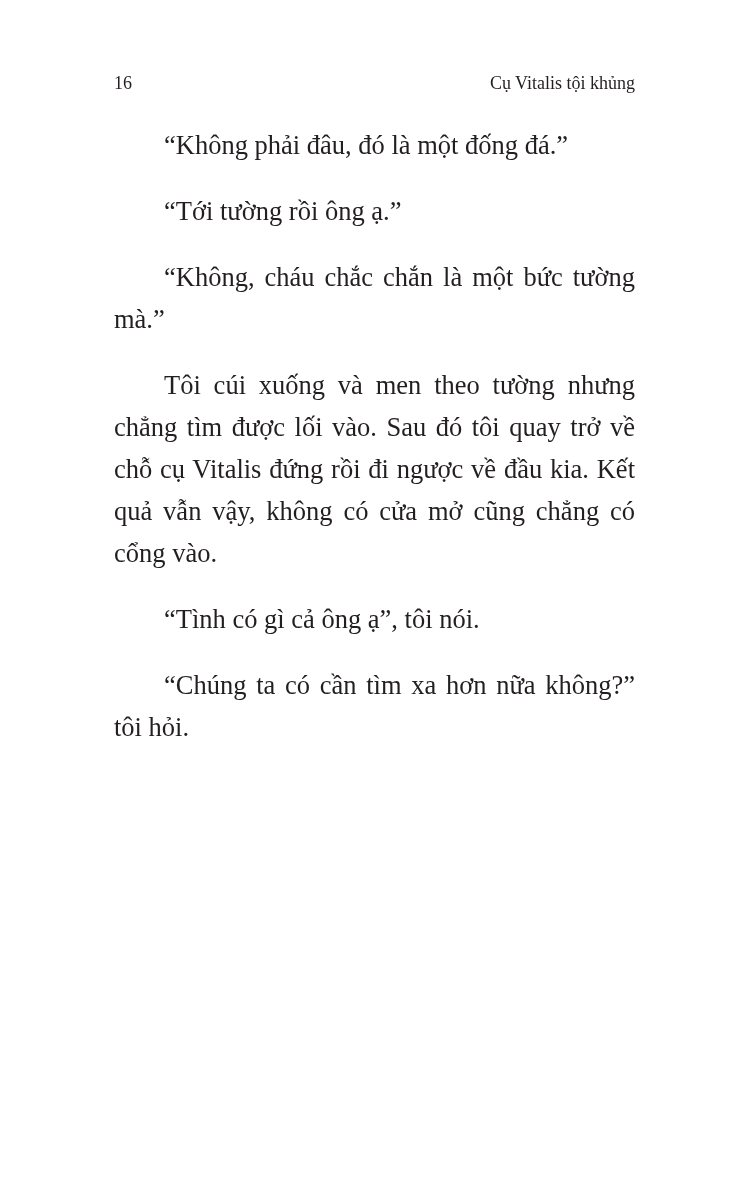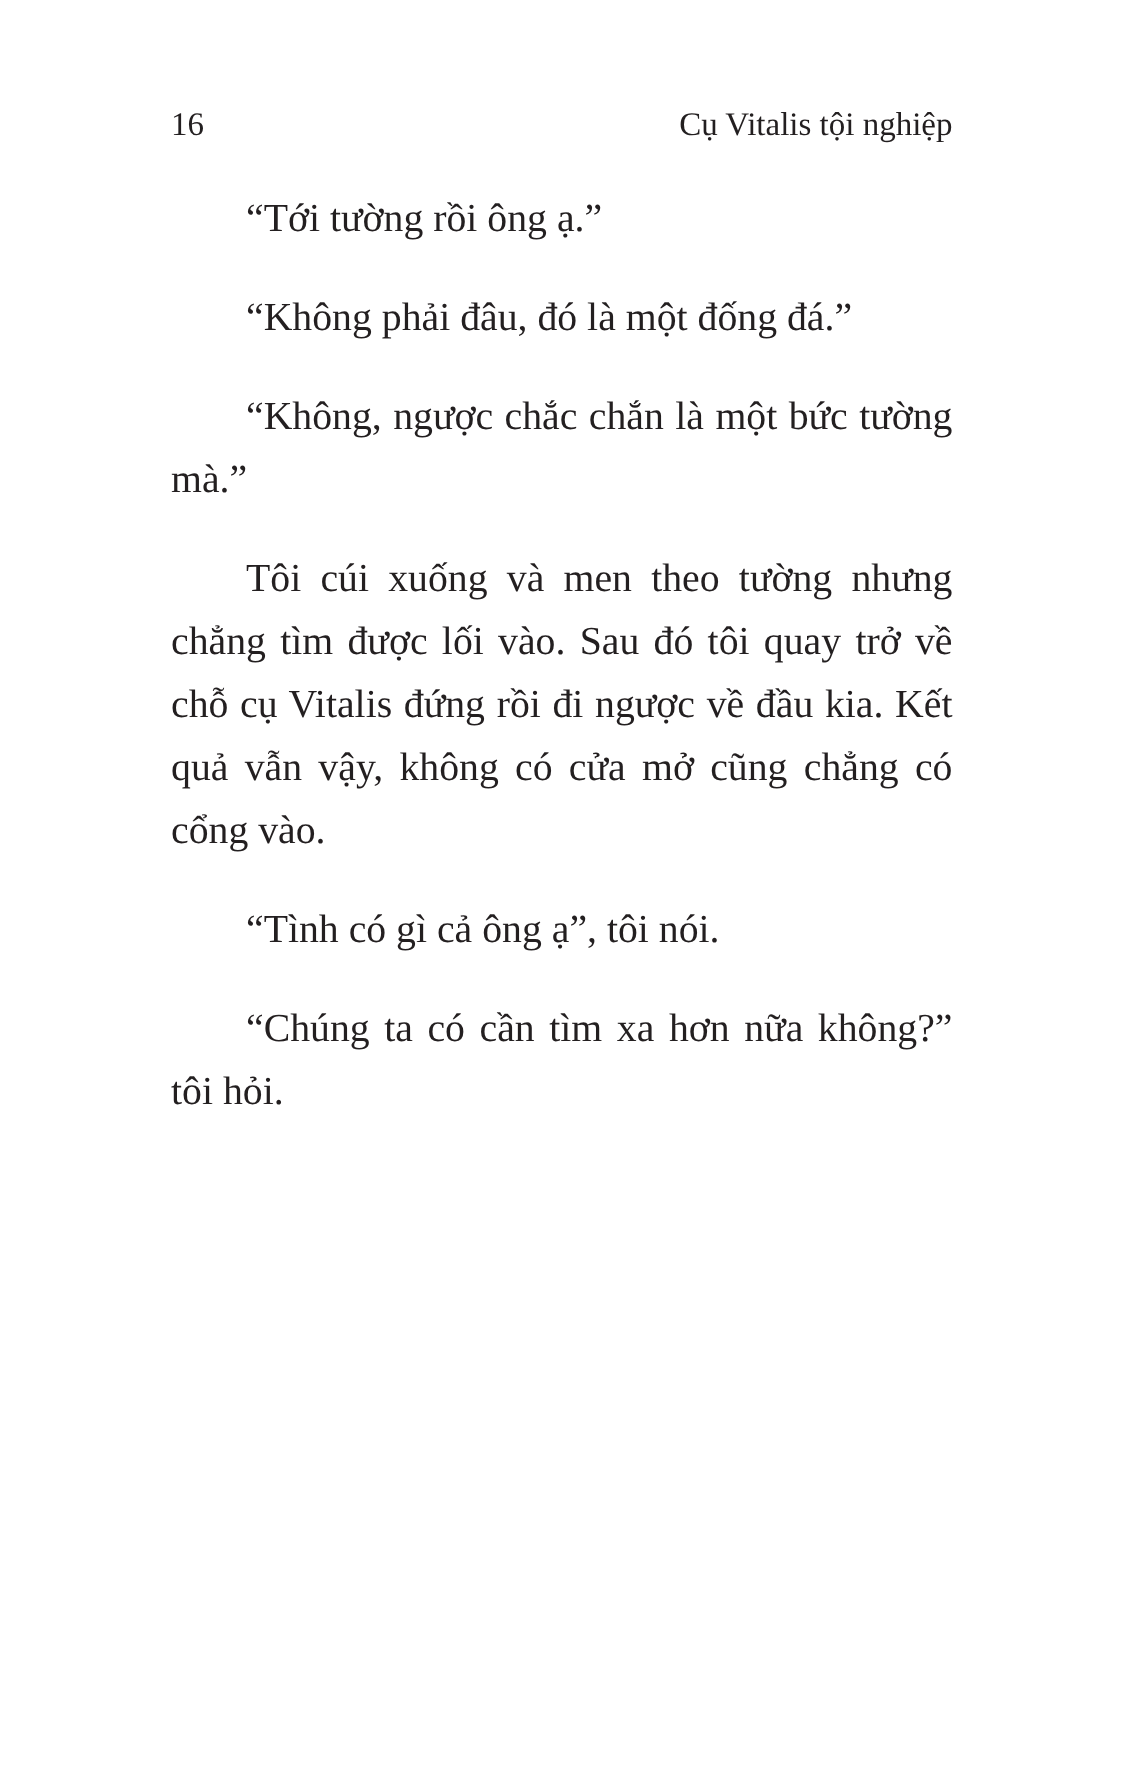--- a/index.html
+++ b/index.html
@@ -14,21 +14,21 @@
       overflow: hidden;
       color: #231f20;
       font-family: "Liberation Serif", "DejaVu Serif", serif;
     }
     .running-header {
       position: absolute;
       top: 70px;
       left: 114px;
       width: 521px;
       height: 26px;
-      font-size: 22px;
+      font-size: 18px;
       line-height: 26px;
     }
     .page-number {
       position: absolute;
       left: 0;
       top: 0;
     }
     .chapter-title {
       position: absolute;
       right: 0;
@@ -48,23 +48,23 @@
       text-align: justify;
       text-align-last: left;
       word-spacing: 0px;
     }
   </style>
 </head>
 <body>
 
 <div class="running-header">
   <span class="page-number">16</span>
-  <span class="chapter-title">Cụ Vitalis tội nghiệp</span>
+  <span class="chapter-title">Cụ Vitalis tội khủng</span>
 </div>
 
 <div class="body-text">
+  <p class="para">“Không phải đâu, đó là một đống đá.”</p>
   <p class="para">“Tới tường rồi ông ạ.”</p>
-  <p class="para">“Không phải đâu, đó là một đống đá.”</p>
-  <p class="para">“Không, ngược chắc chắn là một bức tường mà.”</p>
+  <p class="para">“Không, cháu chắc chắn là một bức tường mà.”</p>
   <p class="para">Tôi cúi xuống và men theo tường nhưng chẳng tìm được lối vào. Sau đó tôi quay trở về chỗ cụ Vitalis đứng rồi đi ngược về đầu kia. Kết quả vẫn vậy, không có cửa mở cũng chẳng có cổng vào.</p>
   <p class="para">“Tình có gì cả ông ạ”, tôi nói.</p>
   <p class="para">“Chúng ta có cần tìm xa hơn nữa không?” tôi hỏi.</p>
 </div>
 
 </body></html>

